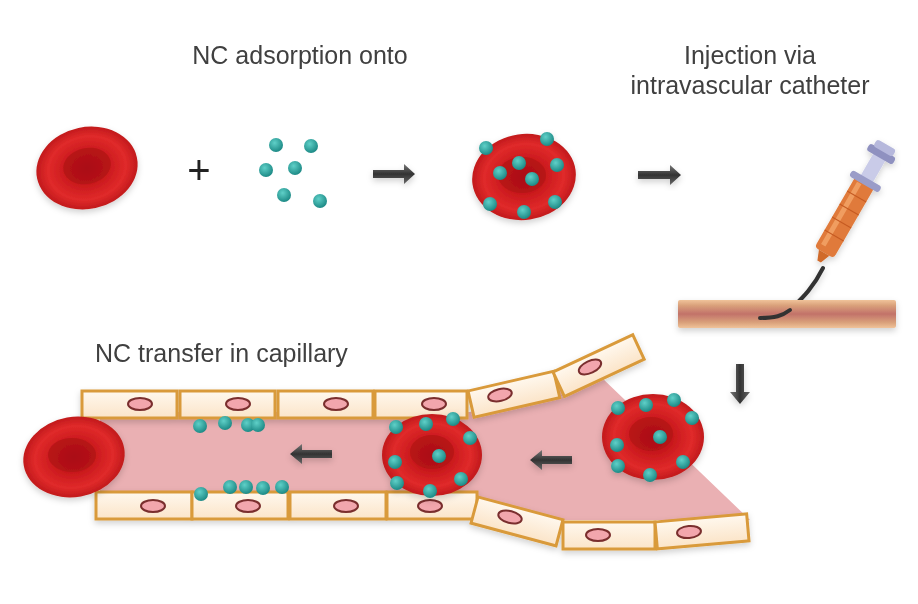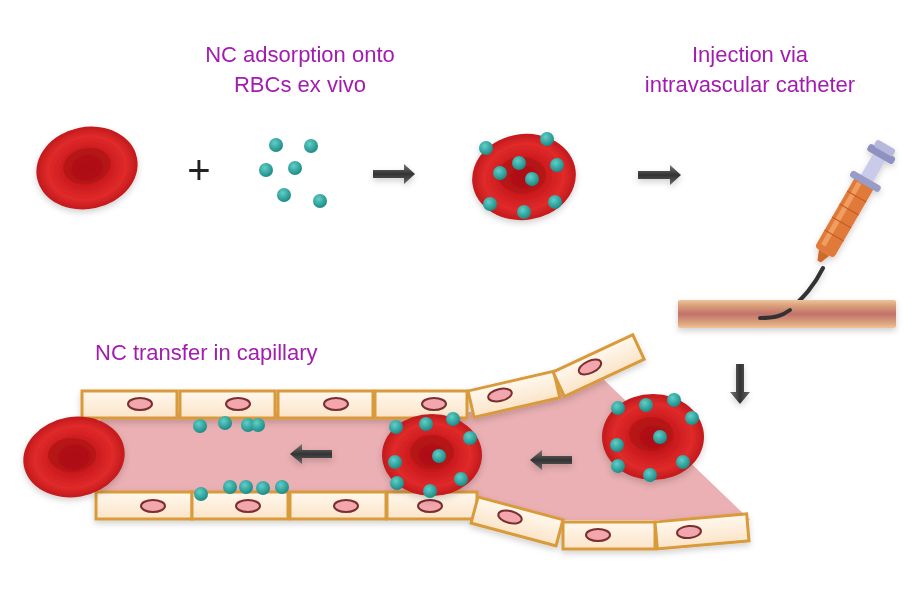--- a/index.html
+++ b/index.html
@@ -1,17 +1,17 @@
 <!DOCTYPE html>
 <html><head>
 <meta charset="utf-8">
 <style>
   html, body { margin: 0; padding: 0; background: #ffffff; }
   body { width: 918px; height: 604px; overflow: hidden; position: relative; font-family: "Liberation Sans", sans-serif; }
-  .label { position: absolute; color: #a21caf; font-size: 22px; line-height: 30px; text-align: center; white-space: nowrap; }
+  .label { position: absolute; color: #404040; font-size: 25px; line-height: 30px; text-align: center; white-space: nowrap; }
   svg { position: absolute; left: 0; top: 0; }
 </style>
 </head>
 <body>
 
 <svg width="918" height="604" viewBox="0 0 918 604">
   <defs>
     <radialGradient id="rbcG" cx="50%" cy="50%" r="55%">
       <stop offset="0%" stop-color="#b01015"></stop>
       <stop offset="35%" stop-color="#c8181c"></stop>
@@ -210,21 +210,20 @@
     <use href="#nc" x="660" y="437"></use>
     <use href="#nc" x="617" y="445"></use>
     <use href="#nc" x="618" y="466"></use>
     <use href="#nc" x="683" y="462"></use>
     <use href="#nc" x="650" y="475"></use>
   </g>
 </svg>
 
 <div class="label" style="left:150px; top:40px; width:300px;">
   <div>NC adsorption onto</div>
-  <div>RBCs ex vivo</div>
 </div>
 
 <div class="label" style="left:580px; top:40px; width:340px;">
   <div>Injection via</div>
   <div>intravascular catheter</div>
 </div>
 
 <div class="label" style="left:95px; top:338px; text-align:right;">NC transfer in capillary</div>
 
 </body></html>

